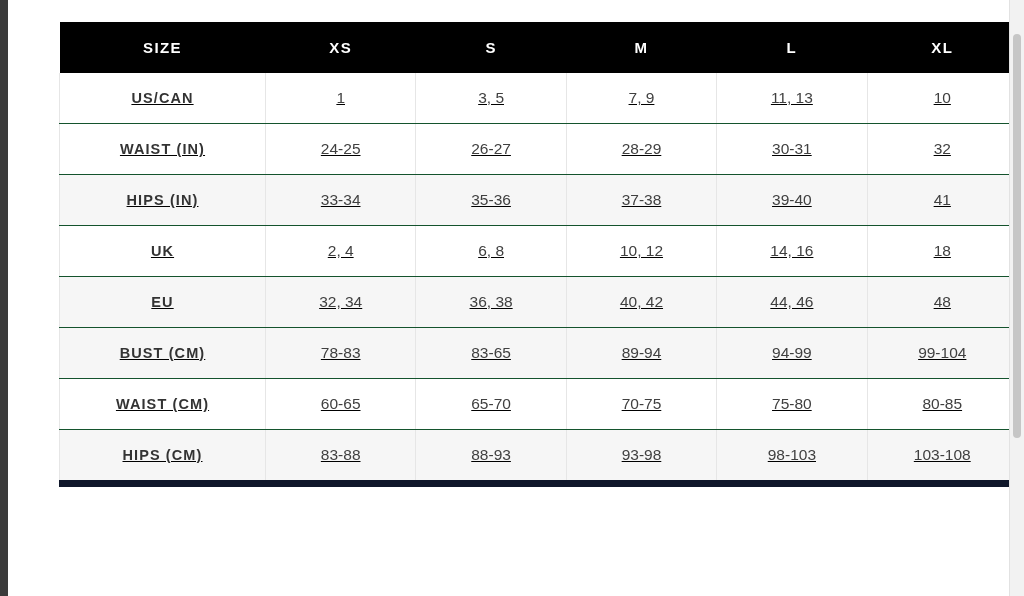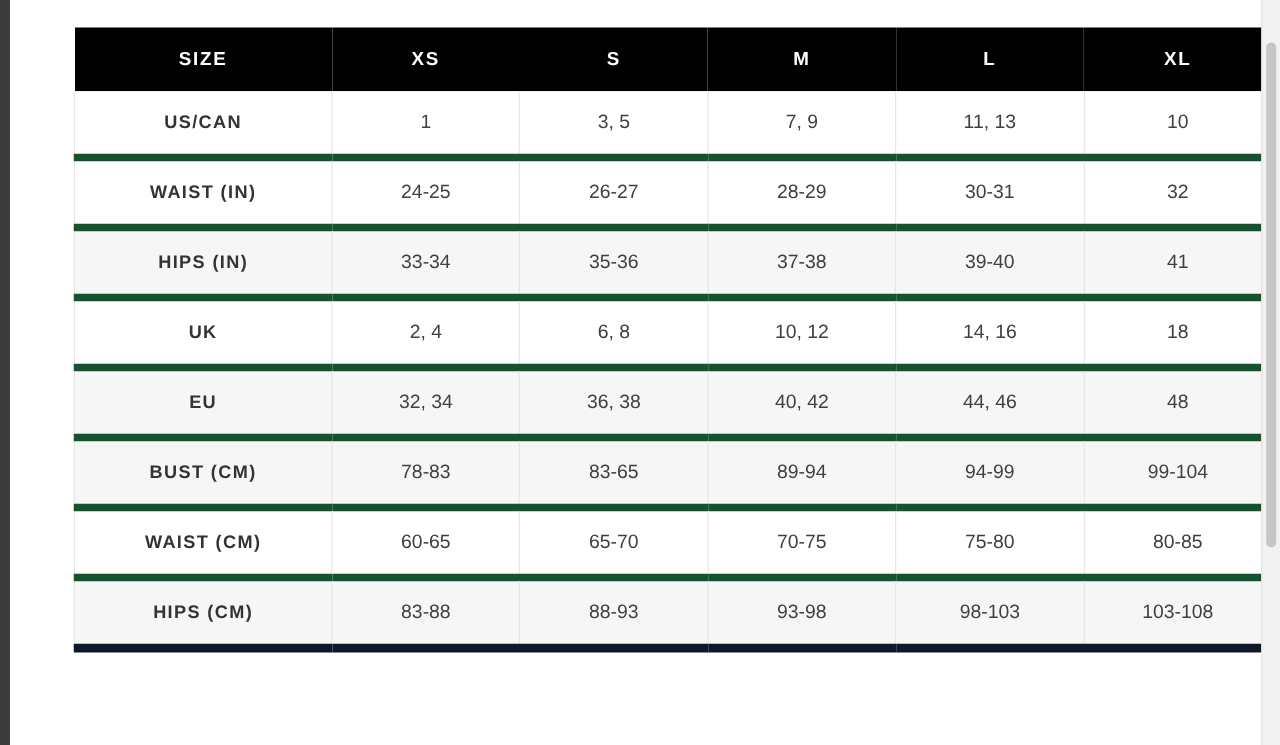--- a/index.html
+++ b/index.html
@@ -51,20 +51,21 @@
   .table-wrap {
     position: absolute;
     left: 59px;
     top: 22px;
     width: 958px;
   }
   table.size-chart {
     border-collapse: collapse;
     table-layout: fixed;
     width: 958px;
+    text-decoration: underline;
   }
   table.size-chart col.label-col { width: 206px; }
   table.size-chart col.size-col  { width: 150.4px; }
 
   table.size-chart thead th {
     background: #000000;
     color: #ffffff;
     font-size: 15px;
     font-weight: bold;
     letter-spacing: 1.4px;
@@ -75,21 +76,21 @@
     padding: 0;
   }
   table.size-chart tbody td {
     height: 50px;
     text-align: center;
     vertical-align: middle;
     font-size: 15.5px;
     color: #404040;
     border-left: 1px solid #e6e6e6;
     border-right: 1px solid #e6e6e6;
-    border-bottom: 6px solid #14532d;
+    border-bottom: 1px solid #14532d;
     padding: 0;
   }
   table.size-chart tbody td.row-label {
     font-weight: bold;
     letter-spacing: 1.1px;
     color: #333333;
     font-size: 14.5px;
   }
   table.size-chart tbody tr.odd td {
     background: #ffffff;

